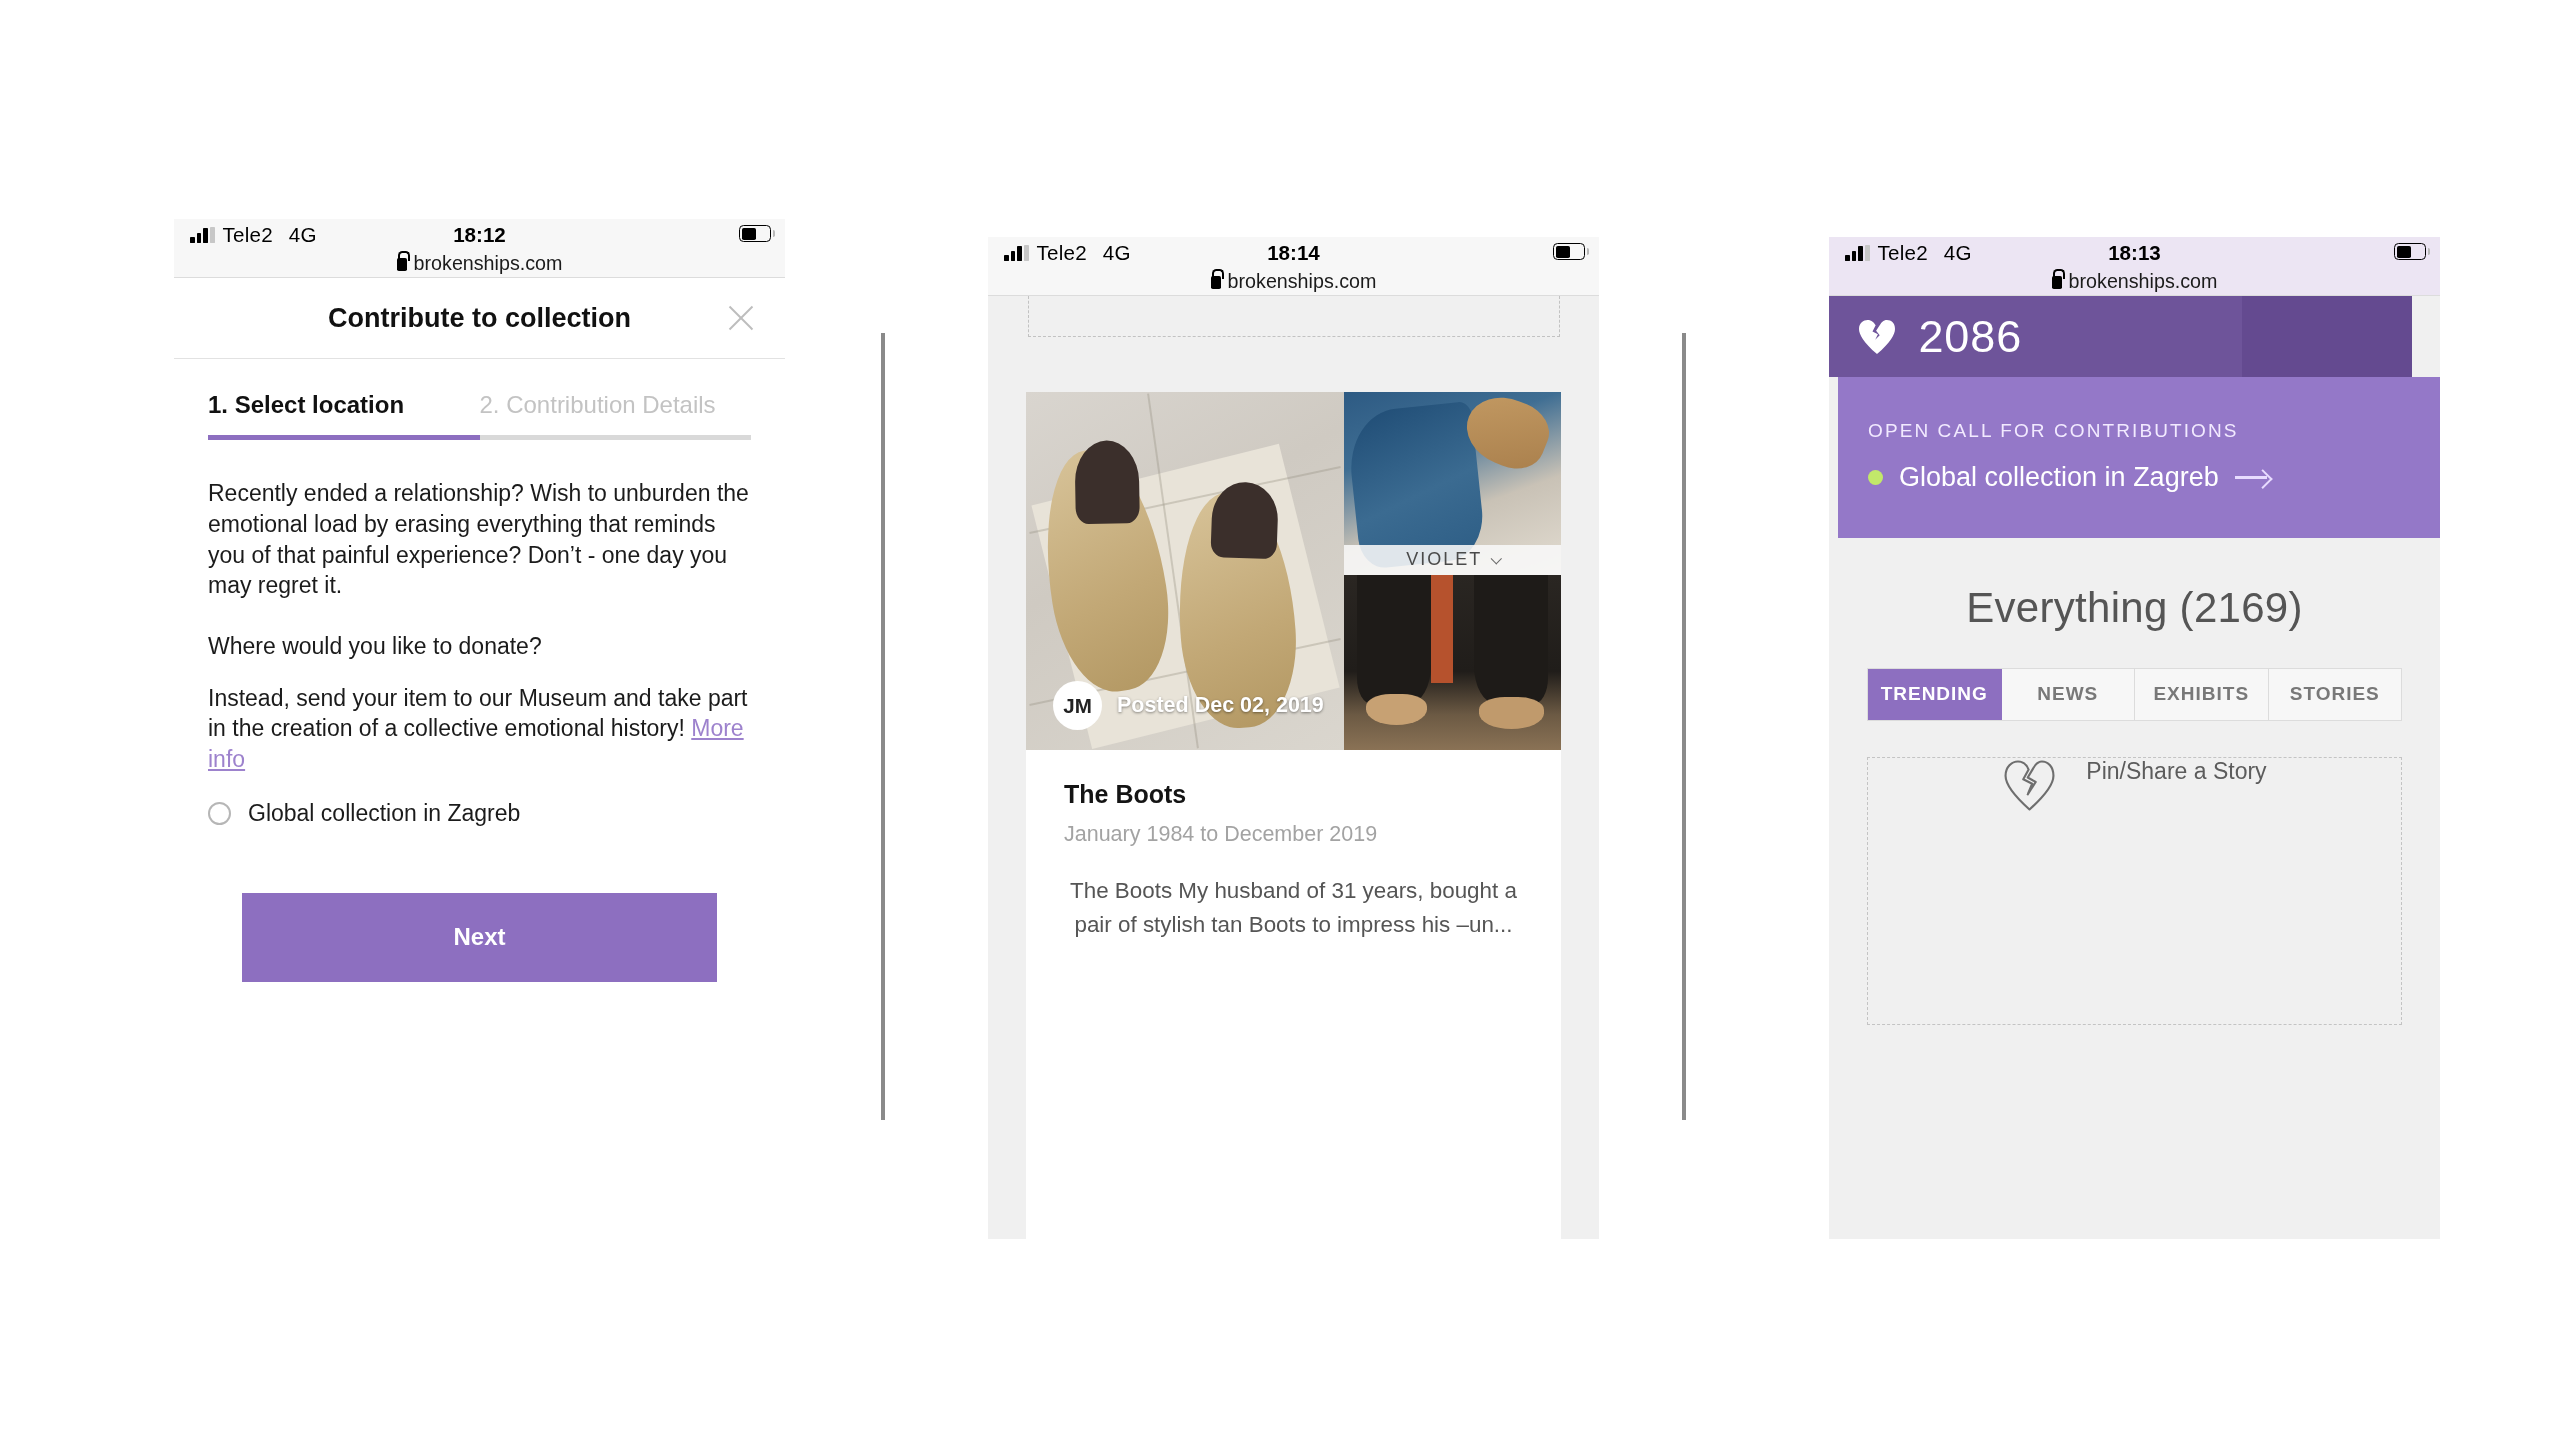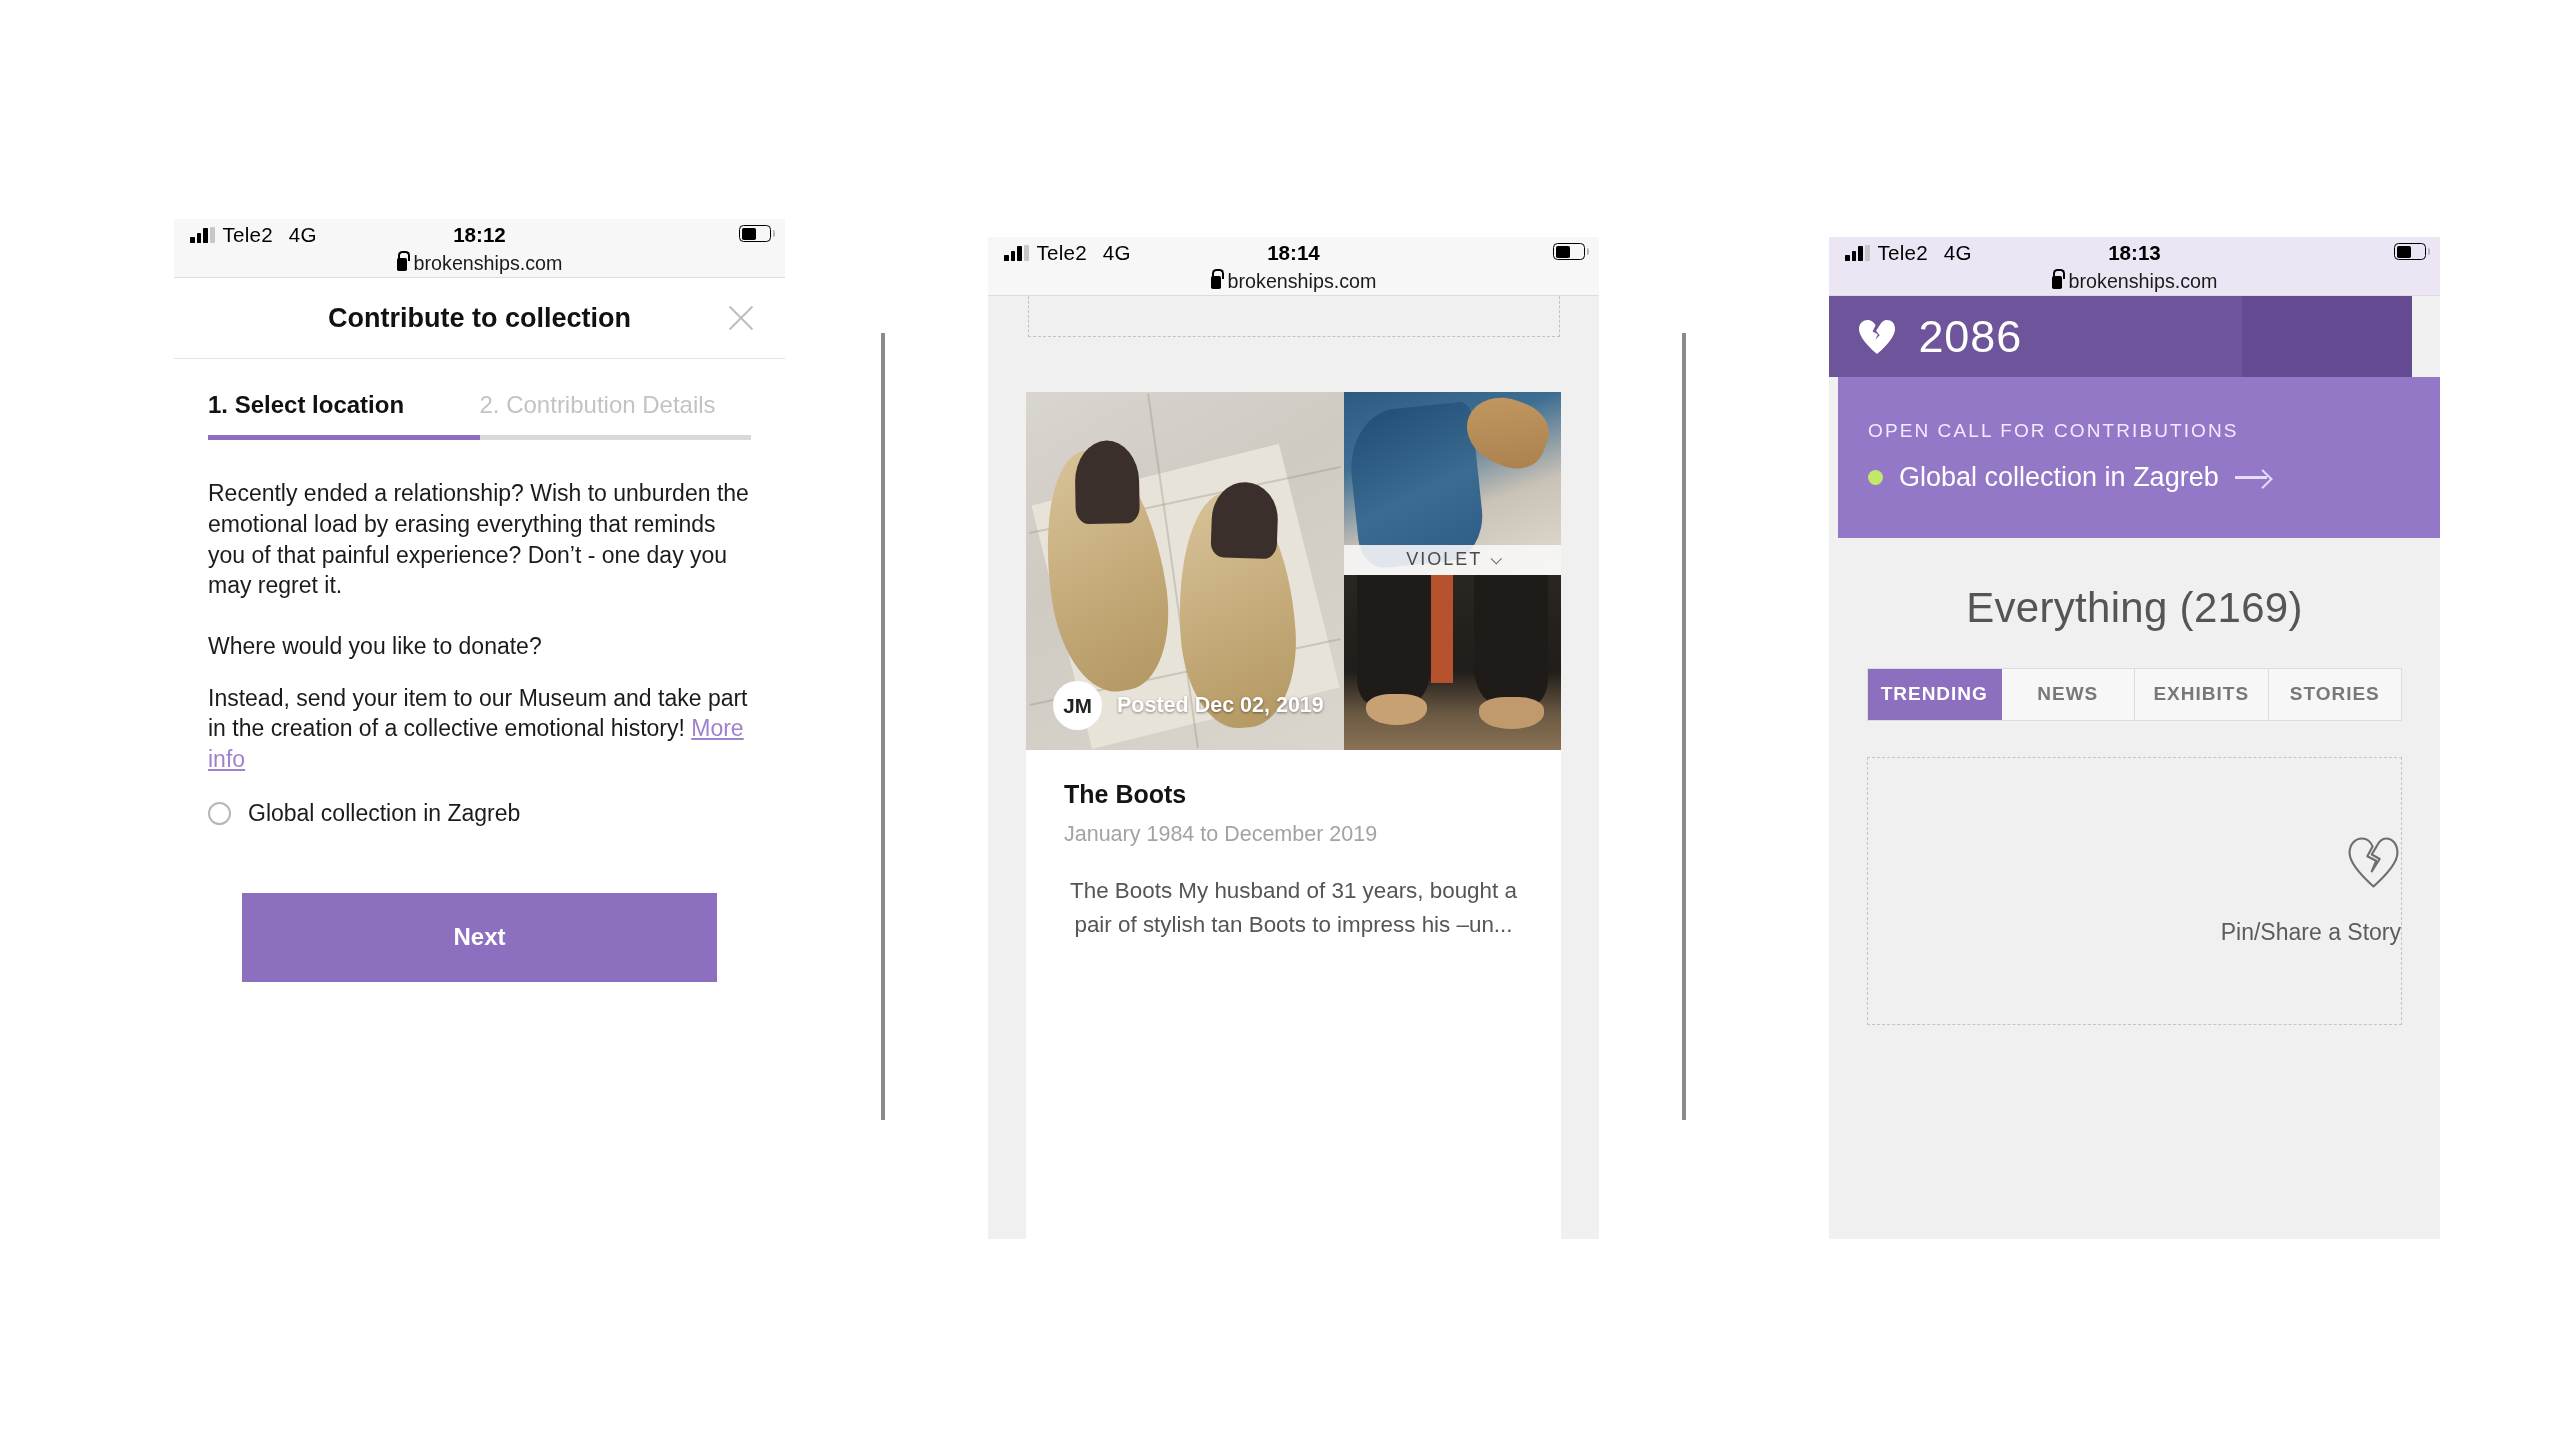--- a/index.html
+++ b/index.html
@@ -231,21 +231,21 @@
   }
   .tab {
     flex: 1; text-align: center; padding: 14.3px 0; font-size: 19px;
     font-weight: bold; letter-spacing: 1px; color: #787878;
     border-right: 0.9px solid #dcdcdc; cursor: pointer;
   }
   .tab:last-child { border-right: none; }
   .tab.active { background: #8d6fc0; color: #fff; border-right-color: #8d6fc0; }
   .p3-drop {
     margin: 36px 38px 0 38px; height: 268px; border: 1.8px dashed #c4c4c4;
-    display: flex; flex-direction: column; align-items: flex-end;
+    display: flex; flex-direction: row; align-items: flex-start;
     justify-content: center; gap: 29px;
   }
   .bh-outline { width: 55px; height: 55px; }
   .p3-drop-label { font-size: 23px; color: #5c5c5c; }
 </style>
 </head>
 <body>
 
 <div class="stage">
 

